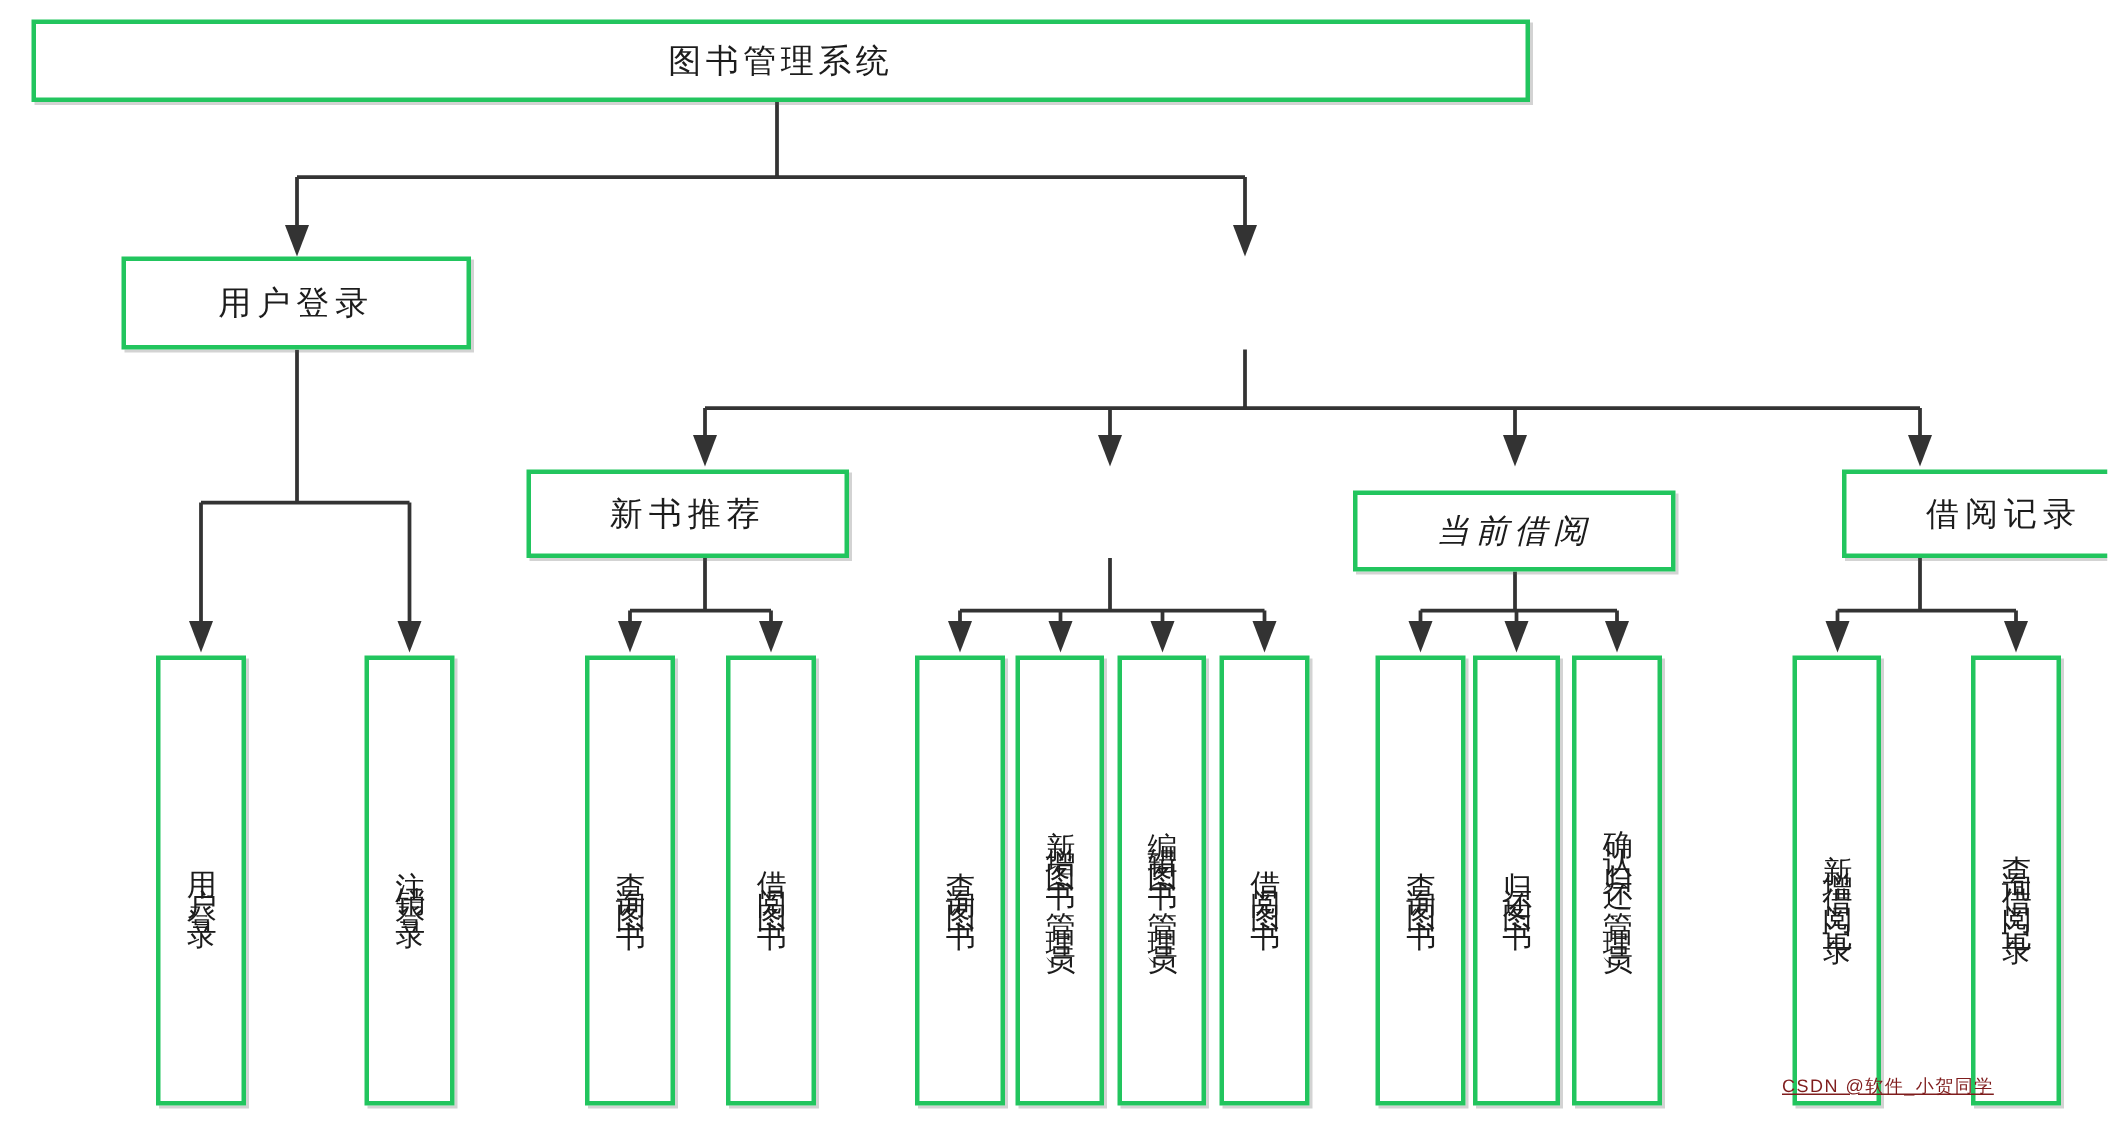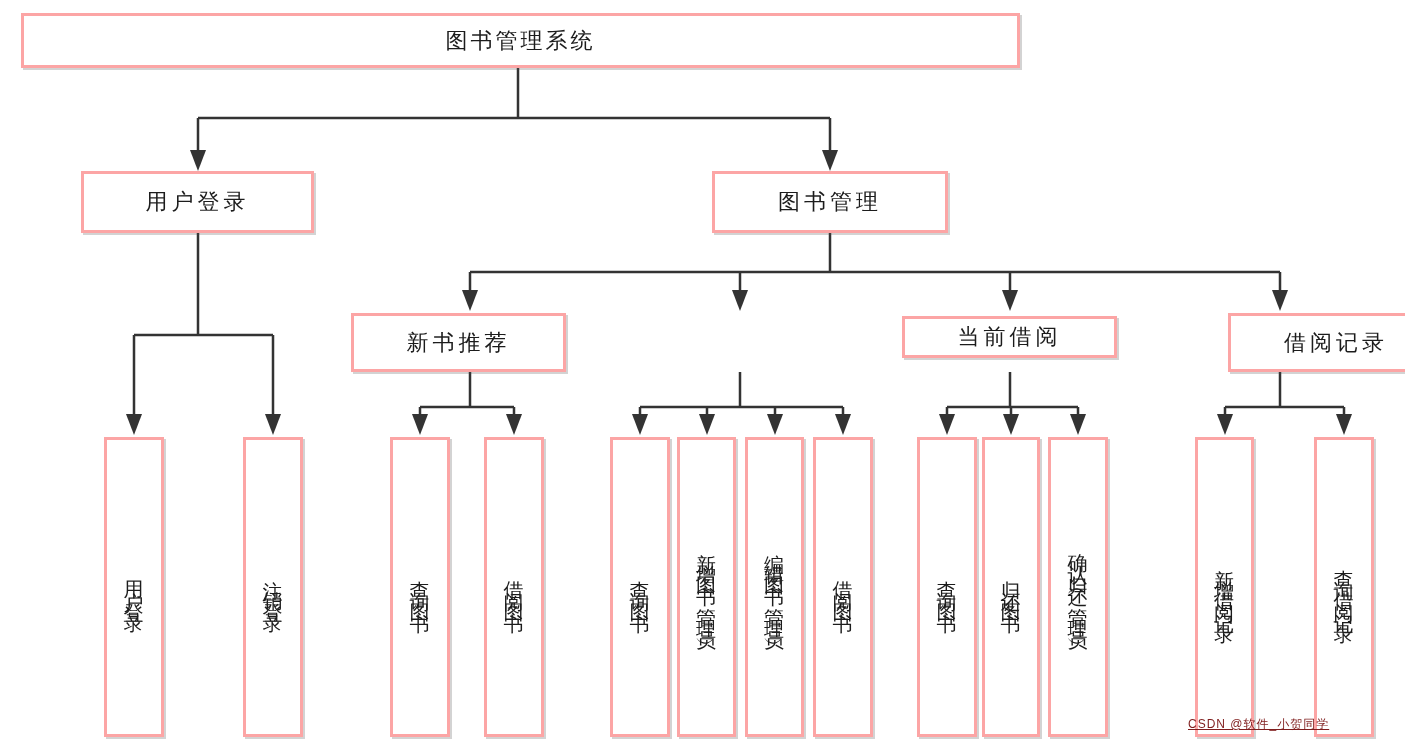--- a/index.html
+++ b/index.html
@@ -10,21 +10,21 @@
     overflow: hidden;
     background: #ffffff;
     font-family: "Liberation Sans", "DejaVu Sans", sans-serif;
     color: #1c1c1c;
   }
   #wires { position: absolute; left: 0; top: 0; z-index: 1; }
   .box {
     position: absolute;
     box-sizing: border-box;
     background: #ffffff;
-    border: 3px solid #fca5a5;
+    border: 3px solid #22c55e;
     box-shadow: 2px 2px 0 rgba(80,80,80,0.25);
     display: flex;
     align-items: center;
     justify-content: center;
     z-index: 2;
     line-height: 1;
   }
   .h { font-size: 22px; letter-spacing: 4px; white-space: nowrap; }
   .title { font-size: 22px; letter-spacing: 3px; }
   .v {
@@ -85,24 +85,23 @@
       <polygon points="1003,414 1019,414 1011,435"></polygon>
       <polygon points="1070,414 1086,414 1078,435"></polygon>
       <polygon points="1217,414 1233,414 1225,435"></polygon>
       <polygon points="1336,414 1352,414 1344,435"></polygon>
     </g>
   </svg>
 
   <div class="box h title" style="left:21px; top:13px; width:999px; height:55px;">图书管理系统</div>
 
   <div class="box h" style="left:81px; top:171px; width:233px; height:62px;">用户登录</div>
-  <div class="box h" style="left:712px; top:171px; width:236px; height:62px;">图书管理</div>
 
   <div class="box h" style="left:351px; top:313px; width:215px; height:59px;">新书推荐</div>
-  <div class="box h" style="left:902px; top:316px; width:215px; height:42px;">当前借阅</div>
+  <div class="box h" style="left:902px; top:327px; width:215px; height:54px;font-style:italic;">当前借阅</div>
   <div class="box h" style="left:1228px; top:313px; width:216px; height:59px;">借阅记录</div>
 
   <div class="box v" style="left:104px; top:437px; width:60px; height:300px;">用户登录</div>
   <div class="box v" style="left:243px; top:437px; width:60px; height:300px;">注销登录</div>
 
   <div class="box v" style="left:390px; top:437px; width:60px; height:300px;">查询图书</div>
   <div class="box v" style="left:484px; top:437px; width:60px; height:300px;">借阅图书</div>
 
   <div class="box v" style="left:610px; top:437px; width:60px; height:300px;">查询图书</div>
   <div class="box v" style="left:677px; top:437px; width:59px; height:300px;">新增图书（管理员）</div>

